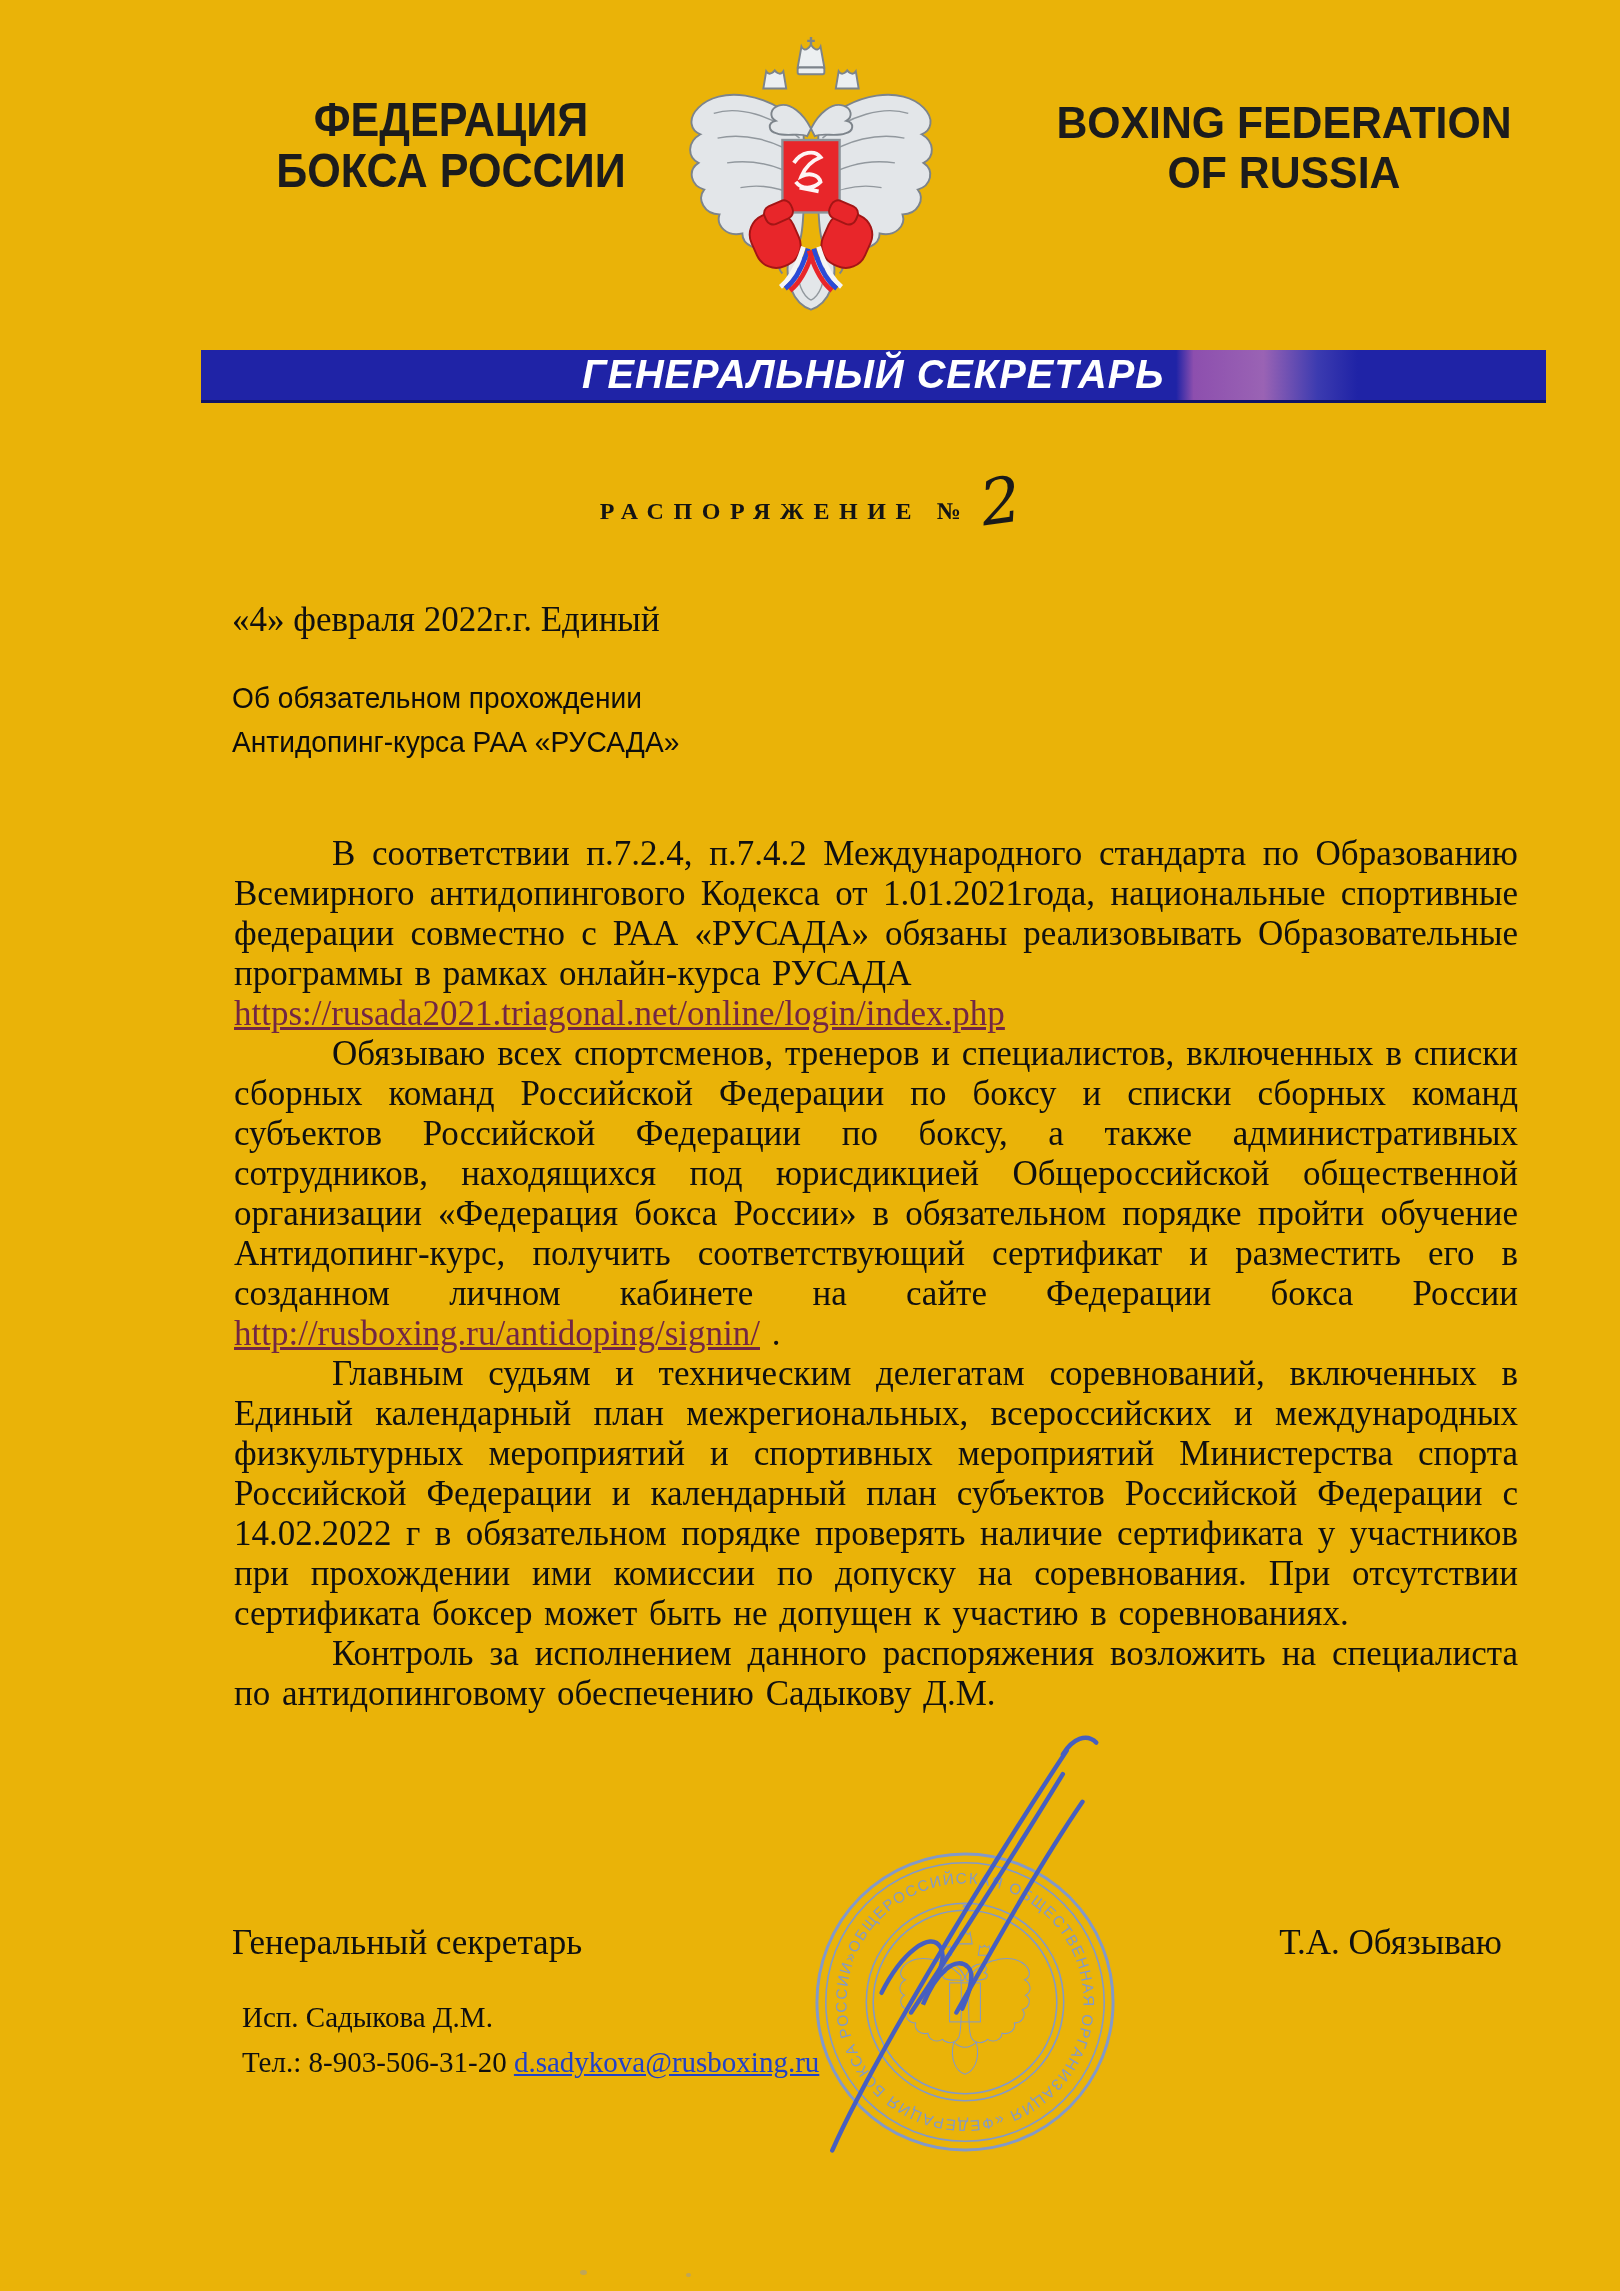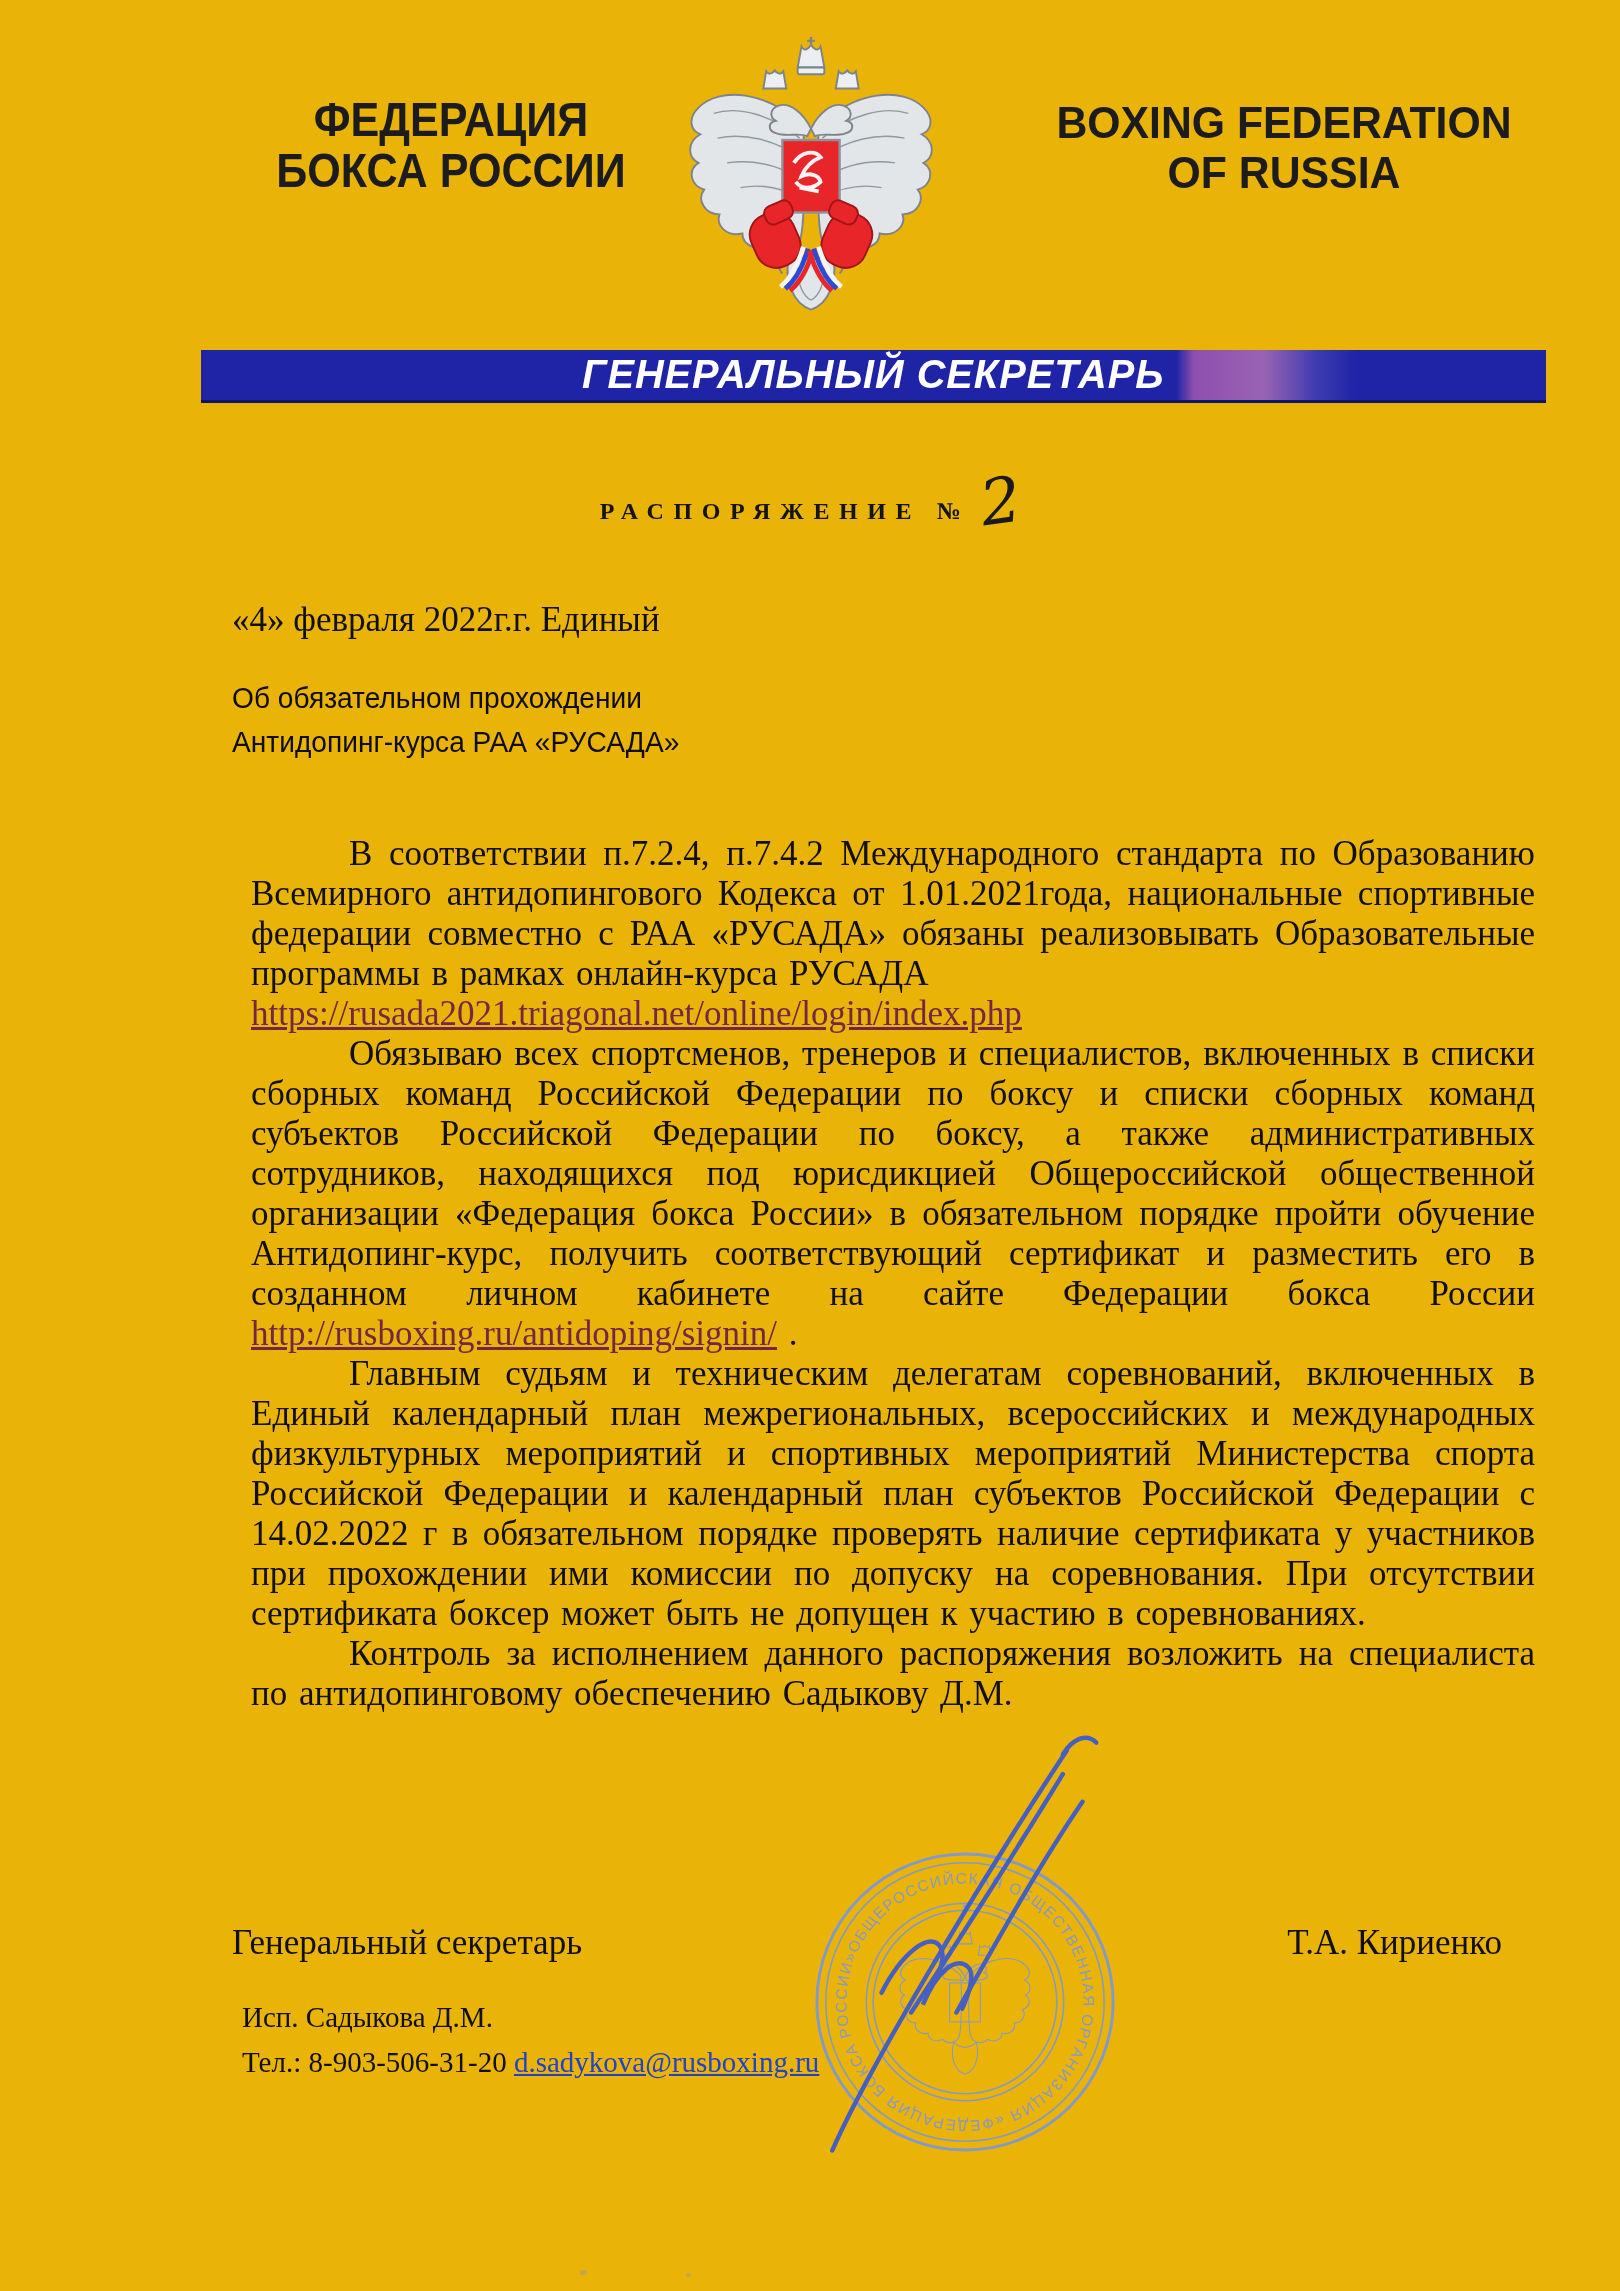--- a/index.html
+++ b/index.html
@@ -72,21 +72,21 @@
   }
   
   .subject{
     position:absolute;left:232px;top:676px;
     font-family:"Liberation Sans", sans-serif;
     font-size:29px;line-height:44px;color:#0d0d0d;
     transform:scaleX(.97);transform-origin:left top;
   }
   
   .body-text{
-    position:absolute;left:251px;top:834px;width:1284px;
+    position:absolute;left:234px;top:834px;width:1284px;
     font-size:35px;line-height:40px;
     text-align:justify;color:#101010;
     word-spacing:2.9px;
   }
   .body-text p{margin:0;text-indent:98px;}
   .link-maroon{color:#732744;text-decoration:underline;}
   .link-maroon.block{display:block;text-indent:0;}
   .link-blue{color:#2242c8;text-decoration:underline;}
   
   .sign-row{
@@ -190,21 +190,21 @@
 
   <div class="body-text">
     <p><span>В соответствии п.7.2.4, п.7.4.2 Международного стандарта по Образованию Всемирного антидопингового Кодекса от 1.01.2021года, национальные спортивные федерации совместно с РАА «РУСАДА» обязаны реализовывать Образовательные программы в рамках онлайн-курса РУСАДА</span><a class="link-maroon block" href="#">https://rusada2021.triagonal.net/online/login/index.php</a></p>
     <p><span>Обязываю всех спортсменов, тренеров и специалистов, включенных в списки сборных команд Российской Федерации по боксу и списки сборных команд субъектов Российской Федерации по боксу, а также административных сотрудников, находящихся под юрисдикцией Общероссийской общественной организации «Федерация бокса России» в обязательном порядке пройти обучение Антидопинг-курс, получить соответствующий сертификат и разместить его в созданном личном кабинете на сайте Федерации бокса России </span><a class="link-maroon" href="#">http://rusboxing.ru/antidoping/signin/</a><span> .</span></p>
     <p>Главным судьям и техническим делегатам соревнований, включенных в Единый календарный план межрегиональных, всероссийских и международных физкультурных мероприятий и спортивных мероприятий Министерства спорта Российской Федерации и календарный план субъектов Российской Федерации с 14.02.2022 г в обязательном порядке проверять наличие сертификата у участников при прохождении ими комиссии по допуску на соревнования. При отсутствии сертификата боксер может быть не допущен к участию в соревнованиях.</p>
     <p>Контроль за исполнением данного распоряжения возложить на специалиста по антидопинговому обеспечению Садыкову Д.М.</p>
   </div>
 
   <div class="sign-row">
     <span>Генеральный секретарь</span>
-    <span>Т.А. Кириенко</span>
+    <span>Т.А. Обязываю</span>
   </div>
 
   <div class="stamp">
     <svg viewBox="0 0 310 310" width="306" height="306">
       <g fill="none" stroke="#7b97d9">
         <circle cx="155" cy="155" r="150" stroke-width="3"></circle>
         <circle cx="155" cy="155" r="141" stroke-width="1.6"></circle>
         <circle cx="155" cy="155" r="100" stroke-width="1.6"></circle>
         <circle cx="155" cy="155" r="93" stroke-width="1.6"></circle>
       </g>

